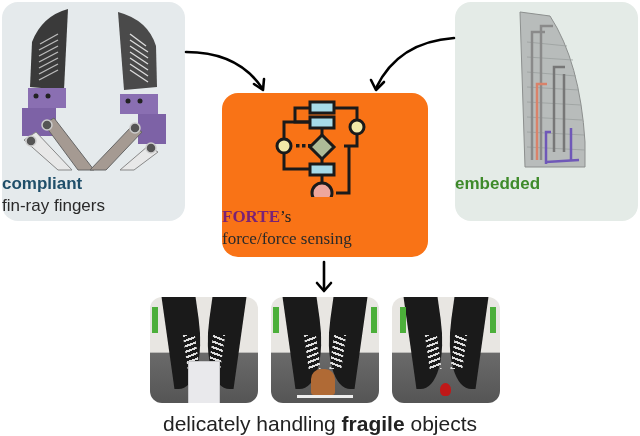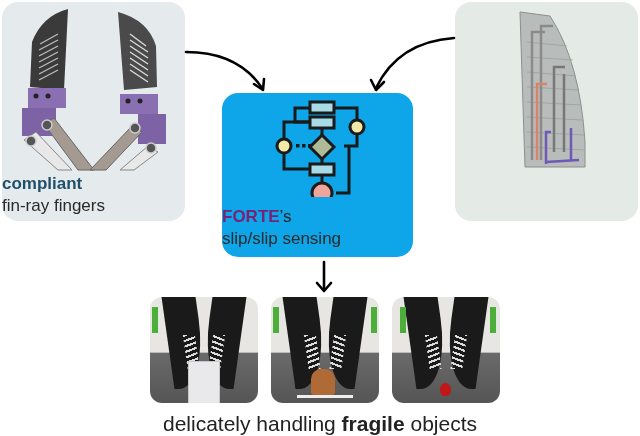--- a/index.html
+++ b/index.html
@@ -2,21 +2,21 @@
 <html><head>
 <meta charset="utf-8">
 <style>
   html, body { margin: 0; padding: 0; background: #ffffff; }
   body { width: 640px; height: 436px; position: relative; overflow: hidden;
          font-family: "Liberation Sans", sans-serif; color: #222; }
 
   .panel { position: absolute; border-radius: 16px; }
   #panel-left  { left: 2px;   top: 2px;  width: 183px; height: 219px; background: #e5eaec; }
   #panel-right { left: 455px; top: 2px;  width: 183px; height: 219px; background: #e4ebe7; }
-  #panel-mid   { left: 222px; top: 93px; width: 191px; height: 164px; background: #0ea5e9; }
+  #panel-mid   { left: 222px; top: 93px; width: 206px; height: 164px; background: #f97316; font-family: Liberation Serif, serif; }
 
   .caption { position: absolute; left: 0; right: 0; text-align: left; line-height: 20px; }
   .cap-strong { font-weight: bold; font-size: 17px; }
   .cap-sub { font-size: 17px; color: #2a2a2a; }
 
   #left-strong { color: #1f4f6a; top: 172px; }
   #left-sub { top: 194px; }
   #right-strong { color: #3e8a2a; top: 172px; }
   #right-sub { top: 194px; }
 
@@ -107,20 +107,21 @@
     </g>
     <path d="M77 158 L77 30 L90 30" fill="none" stroke="#8a8a8a" stroke-width="2.5"></path>
     <path d="M86 158 L86 24 L98 24" fill="none" stroke="#8a8a8a" stroke-width="2.5"></path>
     <path d="M99 150 L99 65 L110 65" fill="none" stroke="#777" stroke-width="2.5"></path>
     <path d="M109 150 L109 72" fill="none" stroke="#777" stroke-width="2.5"></path>
     <path d="M82 158 L82 82 L92 82" fill="none" stroke="#d9826a" stroke-width="2.5"></path>
     <path d="M91 162 L91 130 L96 130" fill="none" stroke="#6f58b8" stroke-width="2.5"></path>
     <path d="M116 158 L116 126" fill="none" stroke="#6f58b8" stroke-width="2.5"></path>
     <path d="M91 160 L124 158" fill="none" stroke="#6f58b8" stroke-width="2.5"></path>
   </svg>
+  <div class="caption cap-strong" id="right-strong">embedded</div>
 </div>
 
 <div class="panel" id="panel-mid">
   <svg width="100" height="100" viewBox="0 0 100 100" style="position:absolute;left:50px;top:4px">
     <g fill="none" stroke="#1a1a1a" stroke-width="3">
       <path d="M38 11 L23 11 L23 25 L38 25"></path>
       <path d="M62 11 L85 11 L85 22"></path>
       <path d="M85 38 L85 49 L72 49"></path>
       <path d="M50 31 L50 39"></path>
       <path d="M38 25 L12 25 L12 41"></path>
@@ -136,21 +137,21 @@
     <g fill="#1a1a1a">
         <rect x="24" y="47" width="3.5" height="3.5"></rect>
         <rect x="30" y="47" width="3.5" height="3.5"></rect>
         <rect x="36" y="47" width="3.5" height="3.5"></rect>
       </g>
     <polygon points="50,38 62,50 50,62 38,50" fill="#aebb97" stroke="#1a1a1a" stroke-width="3"></polygon>
     <rect x="38" y="67" width="24" height="11" fill="#a7dbe8" stroke="#1a1a1a" stroke-width="3"></rect>
     <circle cx="50" cy="96" r="10" fill="#eea69c" stroke="#1a1a1a" stroke-width="3"></circle>
   </svg>
   <div class="caption" id="mid-title"><span class="brand">FORTE</span><span>’s</span></div>
-  <div class="caption cap-sub" id="mid-sub">slip/slip sensing</div>
+  <div class="caption cap-sub" id="mid-sub">force/force sensing</div>
 </div>
 
 <svg class="overlay" width="640" height="436" viewBox="0 0 640 436">
   <g fill="none" stroke="#000" stroke-width="2.6" stroke-linecap="round">
     <path d="M186 52 Q238 52 262 88"></path>
     <path d="M454 38 Q398 42 376 88"></path>
     <path d="M324 262 L324 290"></path>
   </g>
   <g fill="none" stroke="#000" stroke-width="2.6" stroke-linecap="round" stroke-linejoin="round">
     <path d="M254 84 L263 90 L264 79"></path>

